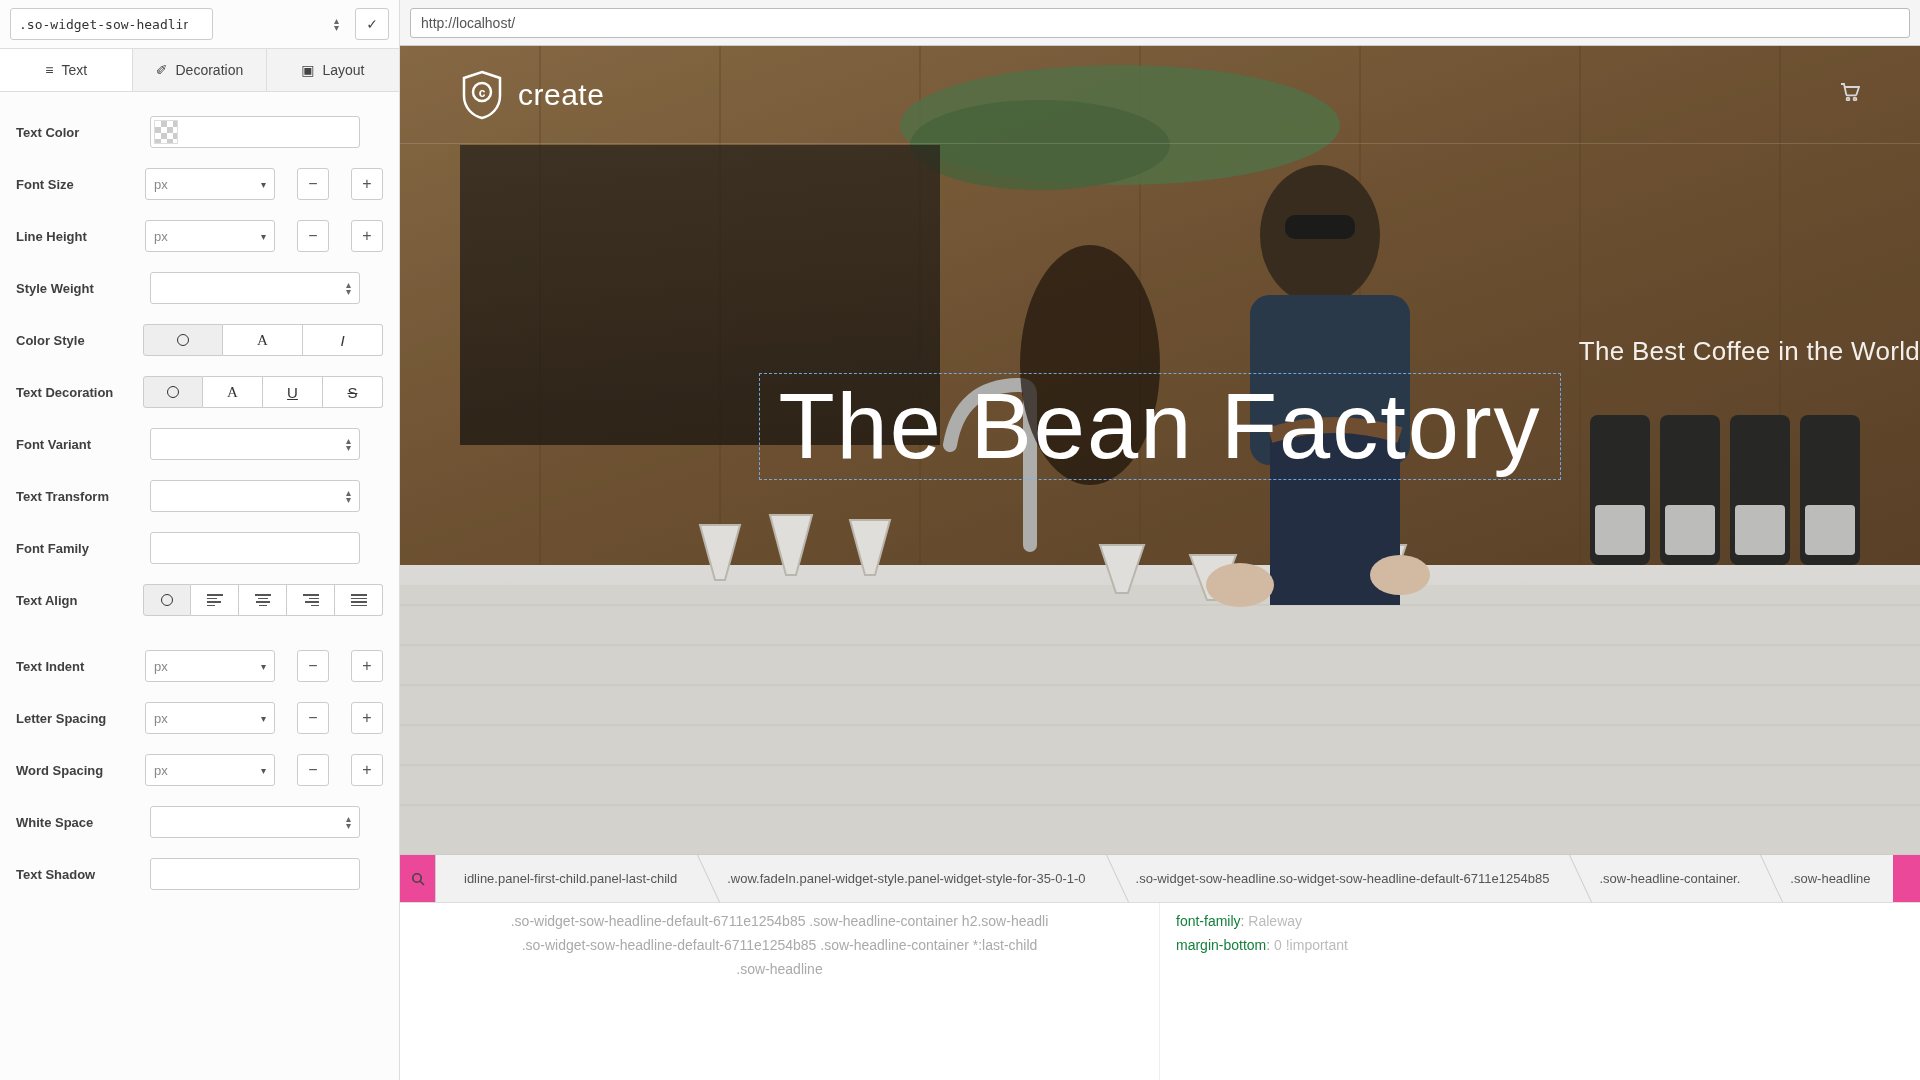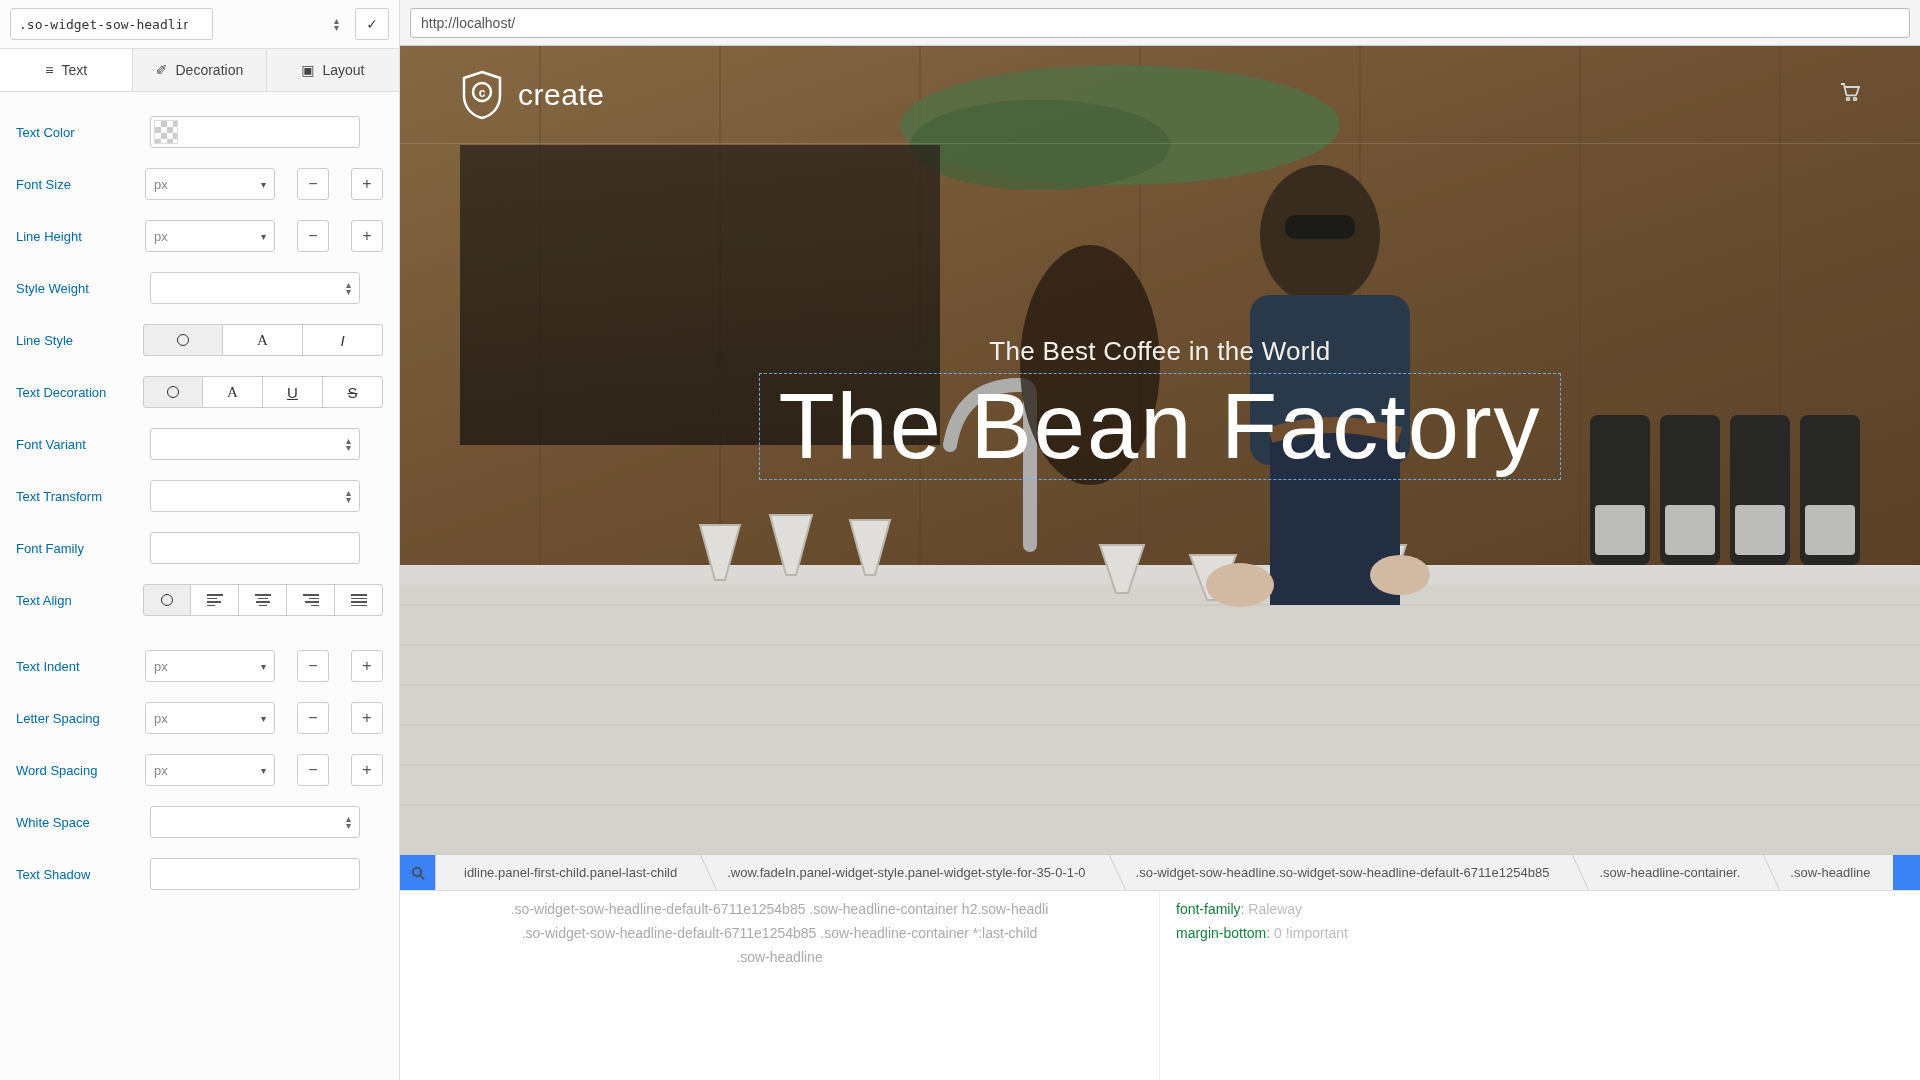--- a/index.html
+++ b/index.html
@@ -14,21 +14,21 @@
 .confirm-btn { width: 34px; height: 32px; border: 1px solid #ccc; background: #fff; border-radius: 3px; display: flex; align-items: center; justify-content: center; font-size: 14px; color: #444; cursor: pointer; }
 
 .tabbar { display: flex; border-top: 1px solid #ddd; border-bottom: 1px solid #ddd; background: #f3f3f3; }
 .tab { flex: 1; height: 42px; display: flex; align-items: center; justify-content: center; gap: 8px; font-size: 14px; color: #444; border-right: 1px solid #ddd; cursor: pointer; }
 .tab:last-child { border-right: none; }
 .tab.active { background: #fff; }
 .tab .ticon { font-size: 14px; }
 
 .props { overflow-y: auto; padding: 14px 16px 20px 16px; }
 .prop { display: flex; align-items: center; min-height: 52px; }
-.prop-label { width: 134px; font-size: 13px; color: #0369a1; padding-right: 6px; }
+.prop-label { width: 134px; font-size: 13px; color: #404040; padding-right: 6px; font-weight: bold; }
 .prop-ctrl { flex: 1; display: flex; gap: 22px; align-items: center; }
 
 .color-swatch { width: 210px; height: 32px; border: 1px solid #ccc; border-radius: 3px; background: #fff; padding: 3px; display: flex; align-items: center; }
 .transparent-check { width: 24px; height: 24px; background:
   repeating-conic-gradient(#ccc 0% 25%, #fff 0% 50%) 0 0/12px 12px; border: 1px solid #ddd; }
 
 .unit-sel { width: 130px; height: 32px; border: 1px solid #ccc; border-radius: 3px; background: #fff; color: #888; font-size: 13px; padding: 0 8px; display: flex; align-items: center; justify-content: space-between; }
 .unit-sel .chev { font-size: 10px; color: #555; }
 .stepper { width: 32px; height: 32px; border: 1px solid #ccc; background: #fff; border-radius: 3px; display: flex; align-items: center; justify-content: center; font-size: 16px; color: #555; cursor: pointer; }
 
@@ -64,26 +64,26 @@
 .hero-bg { position: absolute; inset: 0; }
 .hero-bg svg { width: 100%; height: 100%; display: block; }
 .hero-overlay { position: absolute; inset: 0; background: rgba(20,15,10,0.10); }
 .topnav { position: absolute; top: 0; left: 0; right: 0; height: 98px; border-bottom: 1px solid rgba(255,255,255,0.15); display: flex; align-items: center; padding: 0 60px; justify-content: space-between; }
 .brand { display: flex; align-items: center; gap: 14px; color: #fff; }
 .brand-badge { width: 44px; height: 50px; }
 .brand-text { font-size: 30px; font-weight: 500; letter-spacing: 0.5px; font-family: "Helvetica Neue", Arial, sans-serif; }
 .cart-icon { color: #ddd; font-size: 18px; }
 
 .hero-text { position: absolute; left: 0; right: 0; top: 290px; text-align: center; color: #fff; }
-.hero-sub { font-size: 26px; font-weight: 300; color: #f3f0ec; letter-spacing: 0.3px; }
+.hero-sub { font-size: 26px; font-weight: 300; color: #f3f0ec; letter-spacing: 0.3px; text-align: right; }
 .hero-main { font-size: 92px; font-weight: 200; color: #fff; margin-top: 6px; border: 1px dashed rgba(120,180,240,0.9); display: inline-block; padding: 0 18px; font-family: "Helvetica Neue", Arial, sans-serif; letter-spacing: 2px; }
 
 
 .inspector { height: 226px; border-top: 1px solid #ccc; display: flex; flex-direction: column; background: #fff; }
-.crumb-row { height: 36px; border-bottom: 1px solid #ddd; display: flex; align-items: stretch; background: #3b82f6; overflow: hidden; }
+.crumb-row { height: 48px; border-bottom: 1px solid #ddd; display: flex; align-items: stretch; background: #ec4899; overflow: hidden; }
 .crumb-search { width: 36px; display: flex; align-items: center; justify-content: center; border-right: 1px solid #ccc; color: #555; font-size: 14px; }
 .crumb { position: relative; padding: 0 22px 0 28px; display: flex; align-items: center; font-size: 13px; color: #555; white-space: nowrap; background: #f1f1f1; }
 .crumb::after { content: ""; position: absolute; right: -10px; top: 0; bottom: 0; width: 20px; background: #f1f1f1; transform: skewX(25deg); border-right: 1px solid #ccc; z-index: 1; }
 .crumb span { position: relative; z-index: 2; }
 .crumb:last-child::after { display: none; }
 
 .code-area { flex: 1; display: flex; }
 .selectors-col { flex: 0 0 760px; padding: 10px 16px; font-family: Menlo, Consolas, monospace; font-size: 14px; color: #aaa; border-right: 1px solid #eee; text-align: center; }
 .selectors-col .line { margin-bottom: 8px; white-space: nowrap; overflow: hidden; }
 .css-col { flex: 1; padding: 10px 16px; font-family: Menlo, Consolas, monospace; font-size: 14px; color: #999; }
@@ -158,21 +158,21 @@
     <div class="prop">
       <div class="prop-label">Style Weight</div>
       <div class="prop-ctrl">
         <div class="full-select">
             <div class="sel-chevrons">▴<br>▾</div>
           </div>
       </div>
     </div>
 
     <div class="prop">
-      <div class="prop-label">Line Style</div>
+      <div class="prop-label">Color Style</div>
       <div class="prop-ctrl">
         <div class="btn-group w3">
           <button class="bg-btn sel">
               <span class="circle"></span>
             </button>
           <button class="bg-btn">A</button>
           <button class="bg-btn">
               <i>I</i>
             </button>
         </div>

